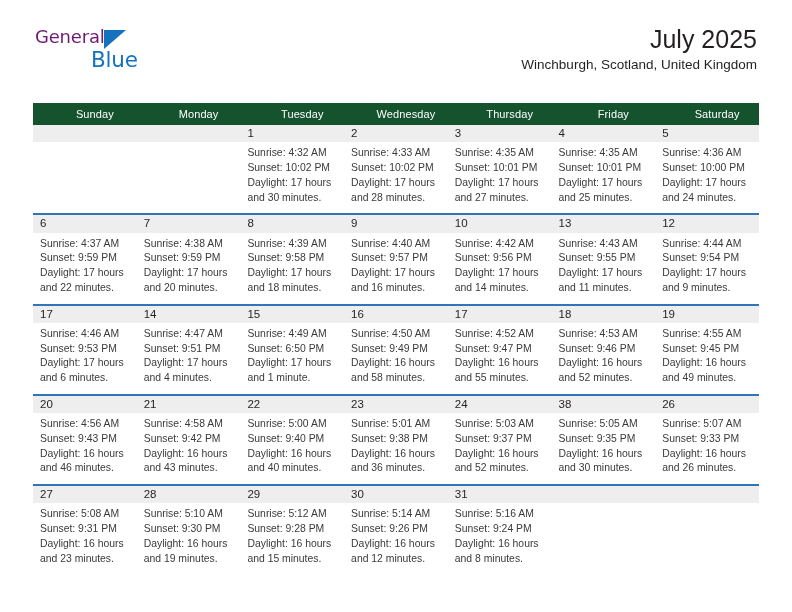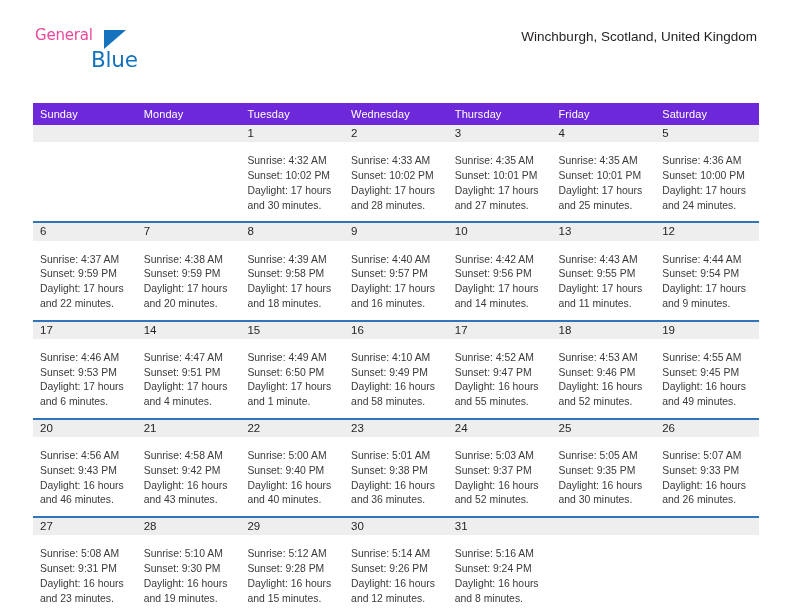--- a/index.html
+++ b/index.html
@@ -33,23 +33,23 @@
     left: 35px;
     top: 28px;
     width: 170px;
     height: 48px;
     line-height: 1;
   }
   .logo-general {
     position: absolute;
     left: 0;
     top: 0;
-    font-size: 15px;
+    font-size: 18px;
     letter-spacing: -0.2px;
-    color: #ec4899;
+    color: #701a75;
     font-family: "DejaVu Sans", sans-serif;
     font-weight: 400;
   }
   .logo-tri {
     position: absolute;
     left: 69px;
     top: 2px;
     width: 0;
     height: 0;
     border-left: 22px solid #1573be;
@@ -93,47 +93,47 @@
     width: 726px;
   }
   table.cal {
     width: 726px;
     border-collapse: collapse;
     table-layout: fixed;
   }
   table.cal col { width: 103.714px; }
 
   thead th {
-    background: #6d28d9;
+    background: #14532d;
     color: #ffffff;
     font-size: 11px;
     font-weight: normal;
-    text-align: left;
-    padding: 5px 0 5px 7px;
+    text-align: center;
+    padding: 5px 0 5px 20px;
     height: 20px;
     font-family: "Liberation Sans", sans-serif;
     letter-spacing: 0.1px;
   }
 
   tbody tr.daterow td {
     background: #eeeeee;
     border-top: 2px solid #3175b8;
     padding: 2px 0 2px 7px;
     font-size: 11.5px;
     color: #231f20;
     height: 17px;
     vertical-align: top;
     line-height: 1.15;
   }
   tbody tr.daterow.first td {
     border-top: none;
   }
   tbody tr.infrow td {
     background: #ffffff;
-    padding: 12px 6px 8px 7px;
+    padding: 4px 6px 8px 7px;
     font-size: 10.4px;
     color: #3a3a3a;
     vertical-align: top;
     line-height: 1.42;
     height: 72px;
     margin-top: 48px;
   }
   .info-line { white-space: nowrap; }
   td.empty { background: #eeeeee; }
   tbody tr.infrow td.empty { background: #ffffff; }
@@ -145,20 +145,21 @@
 
   <div class="top">
 
     <div class="logo">
       <span class="logo-general">General</span>
       <span class="logo-tri"></span>
       <span class="logo-blue">Blue</span>
     </div>
 
     <div class="title-block">
+      <div class="cal-title">July 2025</div>
       <div class="cal-subtitle">Winchburgh, Scotland, United Kingdom</div>
     </div>
 
   </div>
 
   <div class="calendar">
     <table class="cal">
       <colgroup>
         <col>
           <col>
@@ -301,21 +302,21 @@
             <div class="info-line">Daylight: 17 hours</div>
             <div class="info-line">and 4 minutes.</div>
           </td>
           <td>
             <div class="info-line">Sunrise: 4:49 AM</div>
             <div class="info-line">Sunset: 6:50 PM</div>
             <div class="info-line">Daylight: 17 hours</div>
             <div class="info-line">and 1 minute.</div>
           </td>
           <td>
-            <div class="info-line">Sunrise: 4:10 AM</div>
+            <div class="info-line">Sunrise: 4:50 AM</div>
             <div class="info-line">Sunset: 9:49 PM</div>
             <div class="info-line">Daylight: 16 hours</div>
             <div class="info-line">and 58 minutes.</div>
           </td>
           <td>
             <div class="info-line">Sunrise: 4:52 AM</div>
             <div class="info-line">Sunset: 9:47 PM</div>
             <div class="info-line">Daylight: 16 hours</div>
             <div class="info-line">and 55 minutes.</div>
           </td>
@@ -332,21 +333,21 @@
             <div class="info-line">and 49 minutes.</div>
           </td>
         </tr>
 
         <tr class="daterow">
           <td>20</td>
           <td>21</td>
           <td>22</td>
           <td>23</td>
           <td>24</td>
-          <td>25</td>
+          <td>38</td>
           <td>26</td>
         </tr>
         <tr class="infrow">
           <td>
             <div class="info-line">Sunrise: 4:56 AM</div>
             <div class="info-line">Sunset: 9:43 PM</div>
             <div class="info-line">Daylight: 16 hours</div>
             <div class="info-line">and 46 minutes.</div>
           </td>
           <td>

